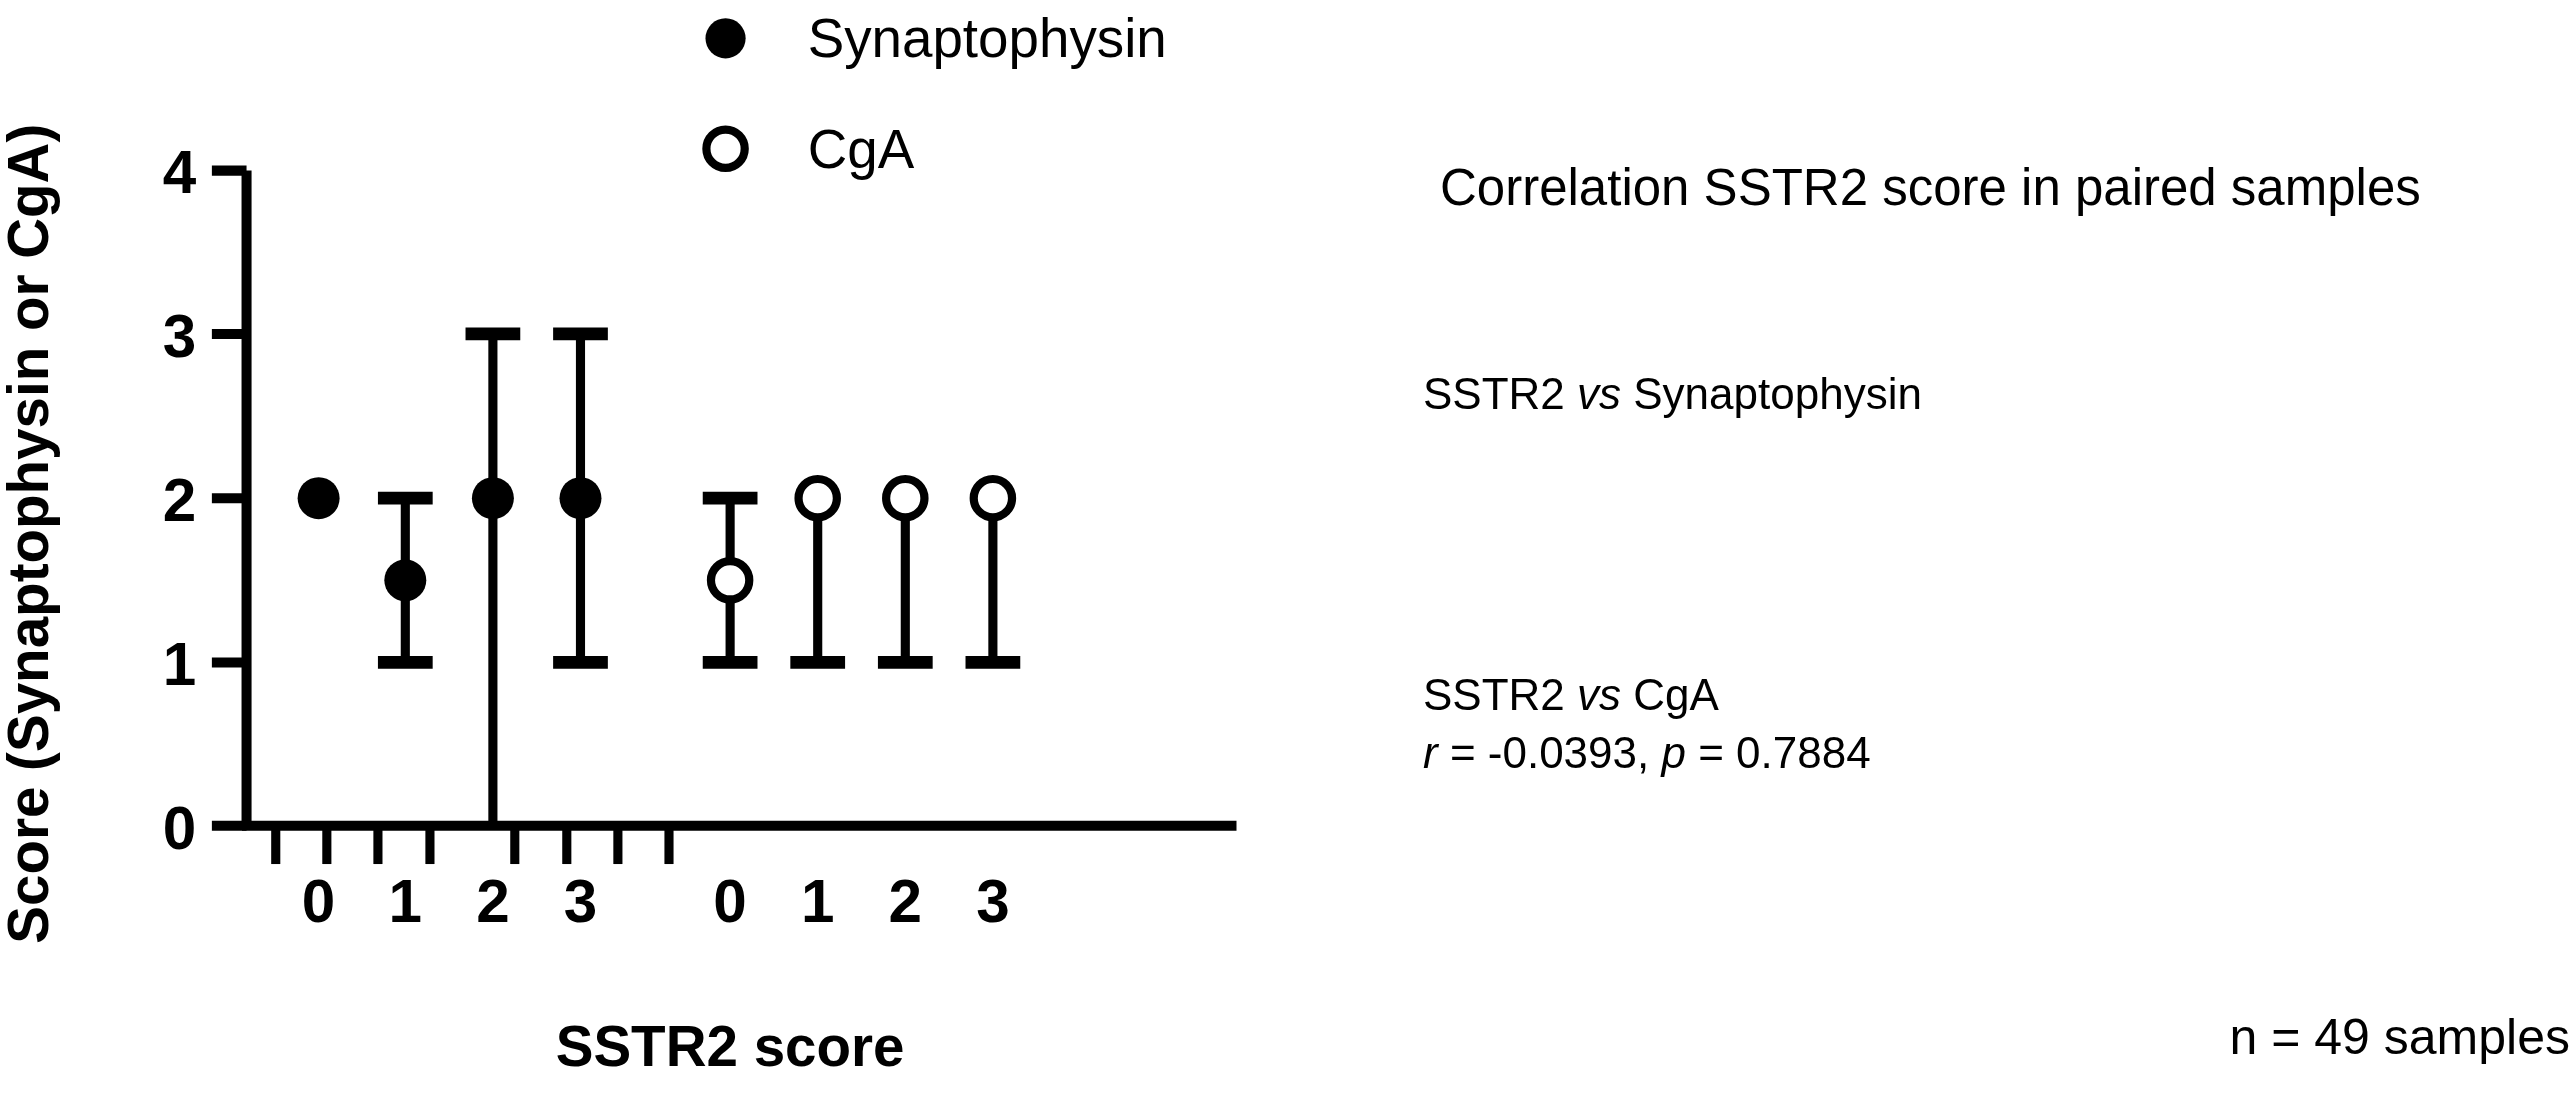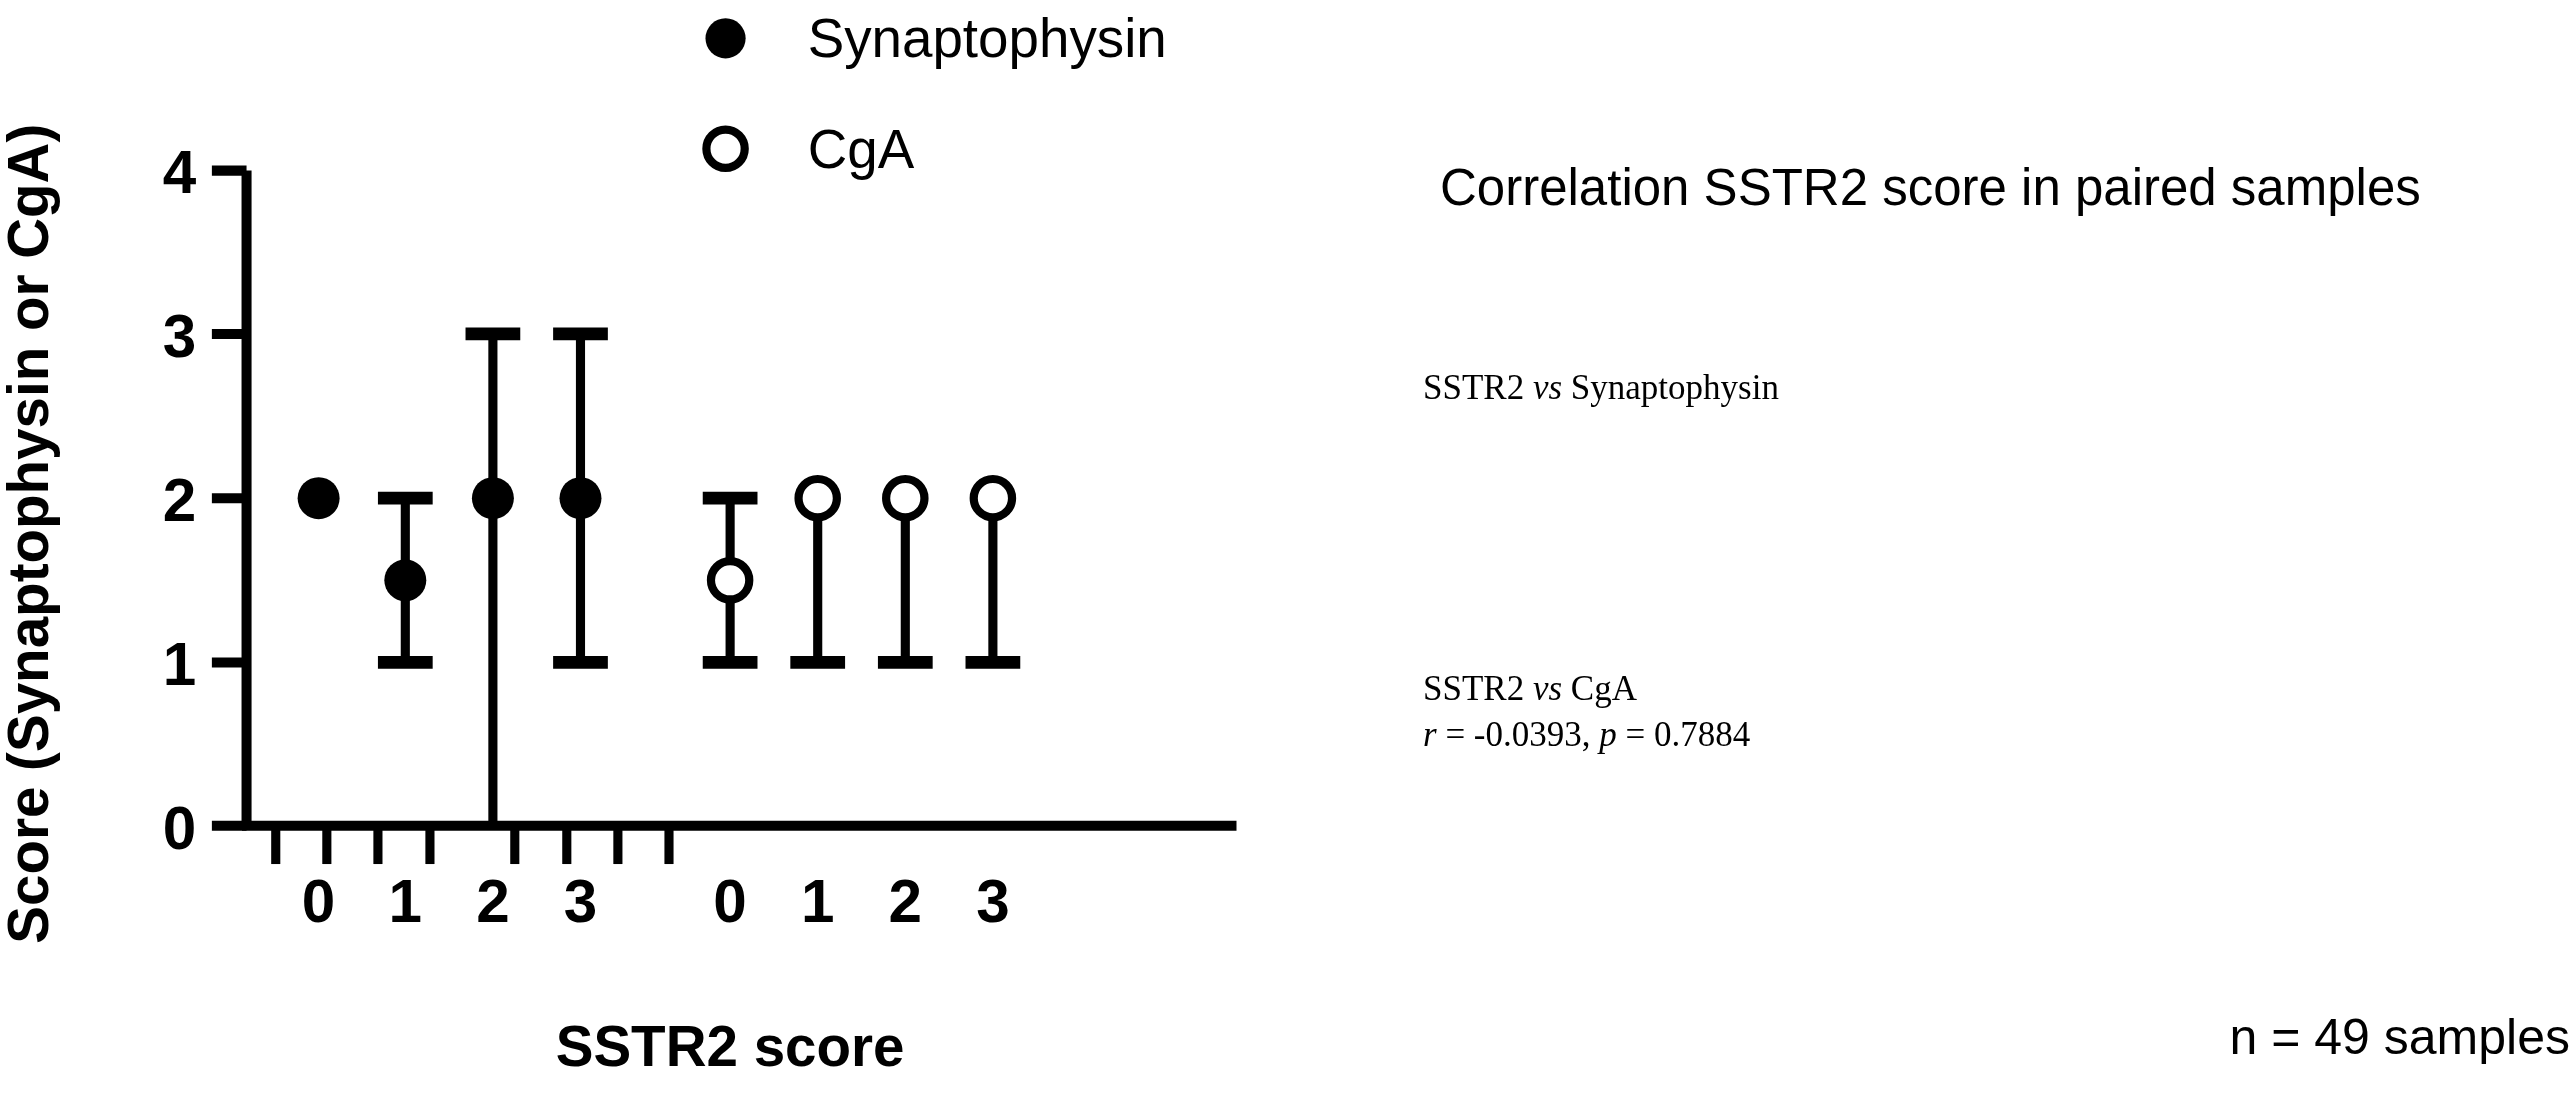--- a/index.html
+++ b/index.html
@@ -51,24 +51,23 @@
     top: 160px;
     font-size: 51px;
     line-height: 1.1;
     white-space: nowrap;
     margin-left: 17px;
   }
 
   .annot-block {
     position: absolute;
     left: 27px;
-    font-size: 35px;
+    font-size: 44px;
     line-height: 1.32;
     white-space: nowrap;
-    font-family: Liberation Serif, serif;
   }
   .annot-block.b1 { top: 365px; }
   .annot-block.b2 { top: 666px; }
 
   .annot-line { display: block; }
   .ital { font-style: italic; }
 
   .annot-footer {
     position: absolute;
     right: 6px;

